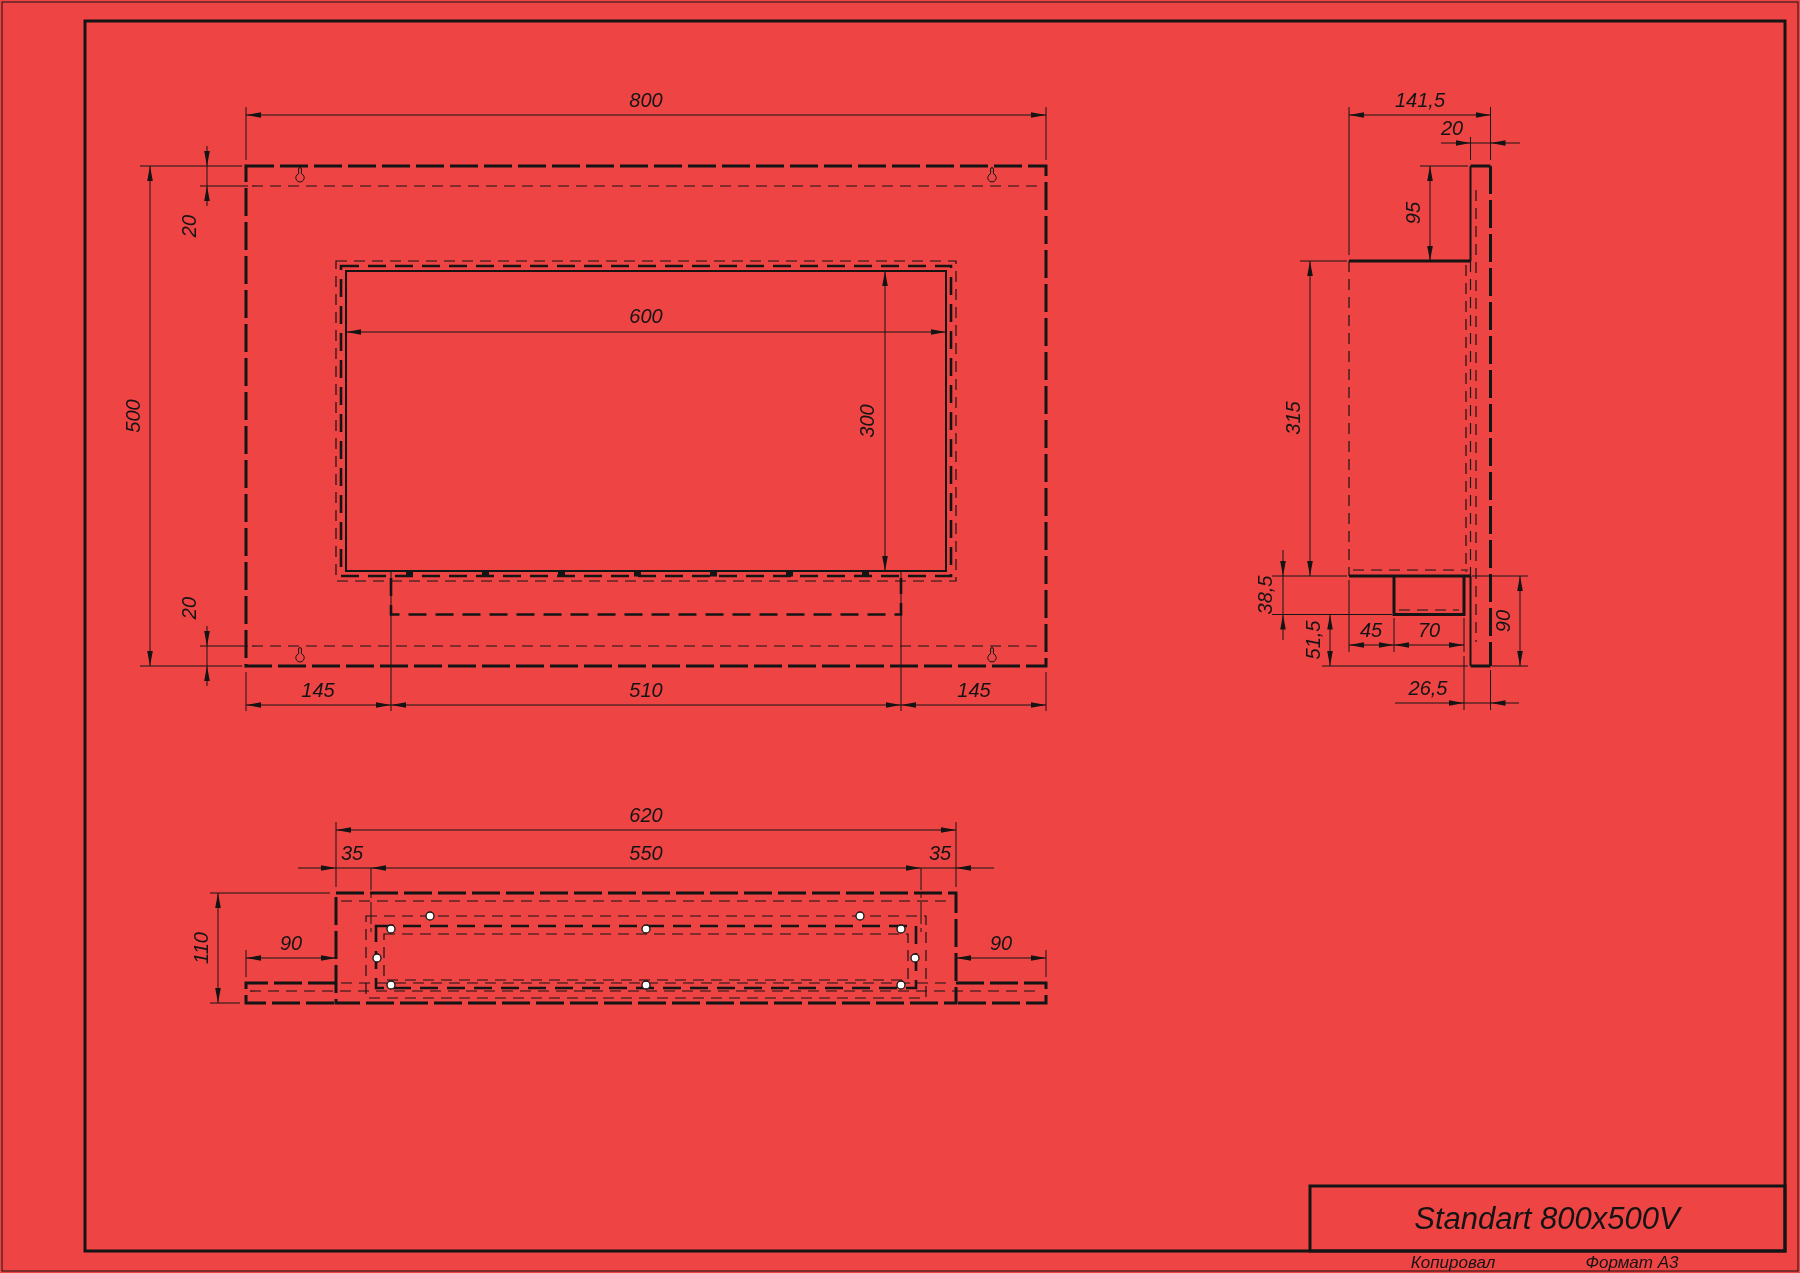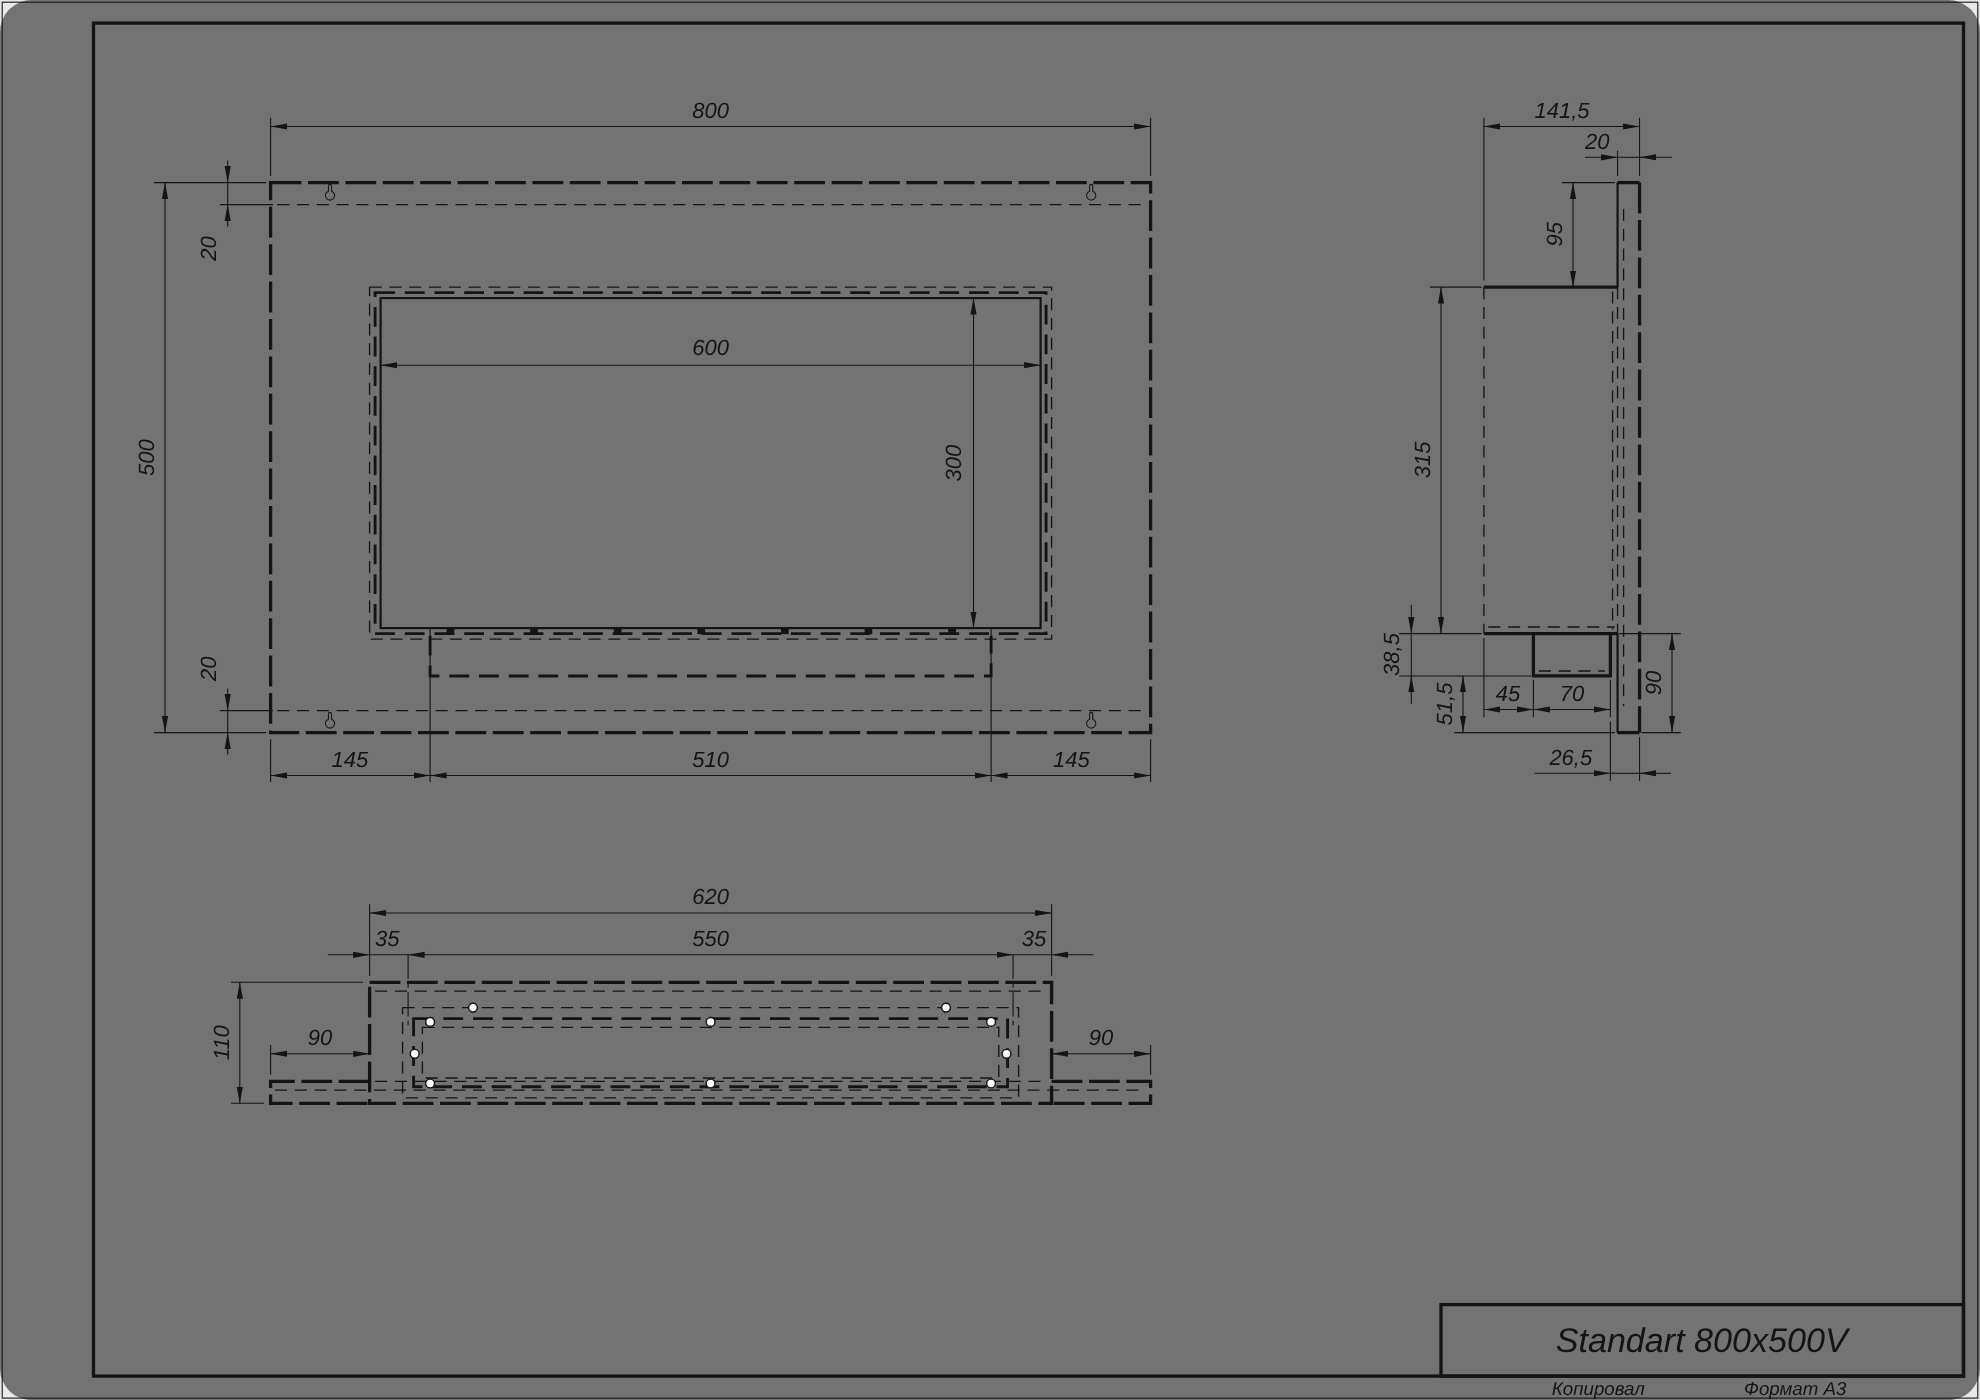--- a/index.html
+++ b/index.html
@@ -1,17 +1,17 @@
 <!DOCTYPE html>
 <html><head>
 <meta charset="utf-8">
 <style>
   html,body{margin:0;padding:0;background:#e8e8e8;}
-  #page{width:1800px;height:1273px;background:#737373;position:relative;margin:0 auto;
-        font-family:"Liberation Sans",sans-serif;border-radius:29px;}
+  #page{width:1800px;height:1273px;background:#ef4444;position:relative;margin:0 auto;
+        font-family:"Liberation Sans",sans-serif;}
   svg{position:absolute;left:0;top:0;}
   .thick{stroke:#141414;stroke-width:3;fill:none;}
   .thick-dash{stroke:#141414;stroke-width:3;fill:none;stroke-dasharray:28 6;}
   .mid{stroke:#141414;stroke-width:2;fill:none;}
   .hid-thick{stroke:#141414;stroke-width:2.6;fill:none;stroke-dasharray:18 9;}
   .hid-thin{stroke:#141414;stroke-width:1.2;fill:none;stroke-dasharray:11 7;}
   .thin{stroke:#141414;stroke-width:1;fill:none;}
   .dadot{stroke:#141414;stroke-width:1;fill:none;stroke-dasharray:22 4 4 4;}
   .dim{stroke:#141414;stroke-width:1;fill:none;}
   .dimtxt{font-family:"Liberation Sans",sans-serif;font-style:italic;font-size:20px;fill:#141414;}

